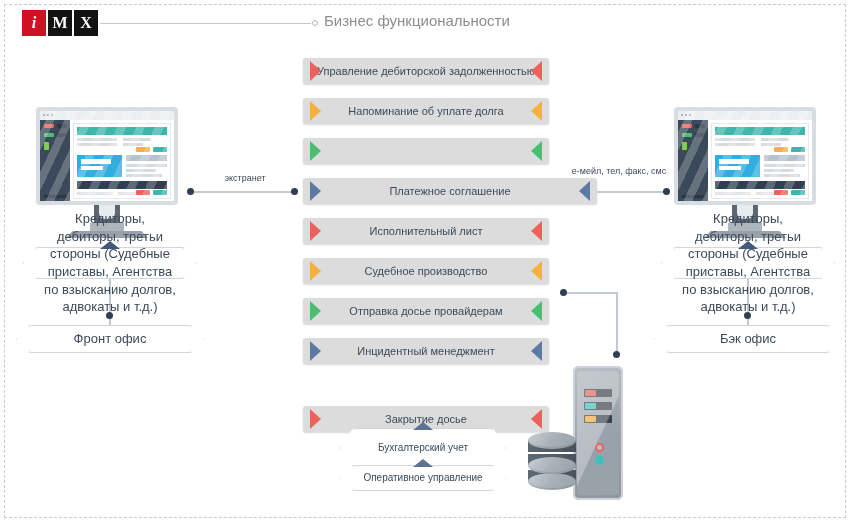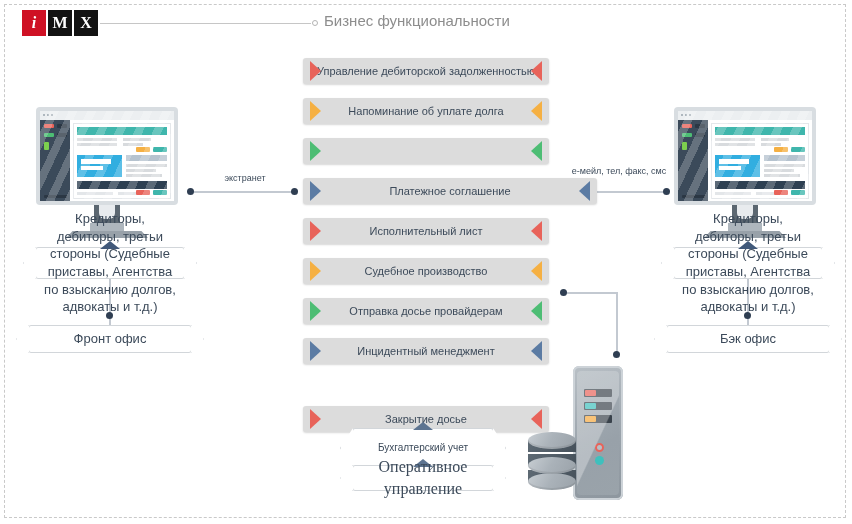--- a/index.html
+++ b/index.html
@@ -475,21 +475,21 @@
       </div>
     </div>
 
   <div id="sub-banners">
       <div class="flag" style="left: 352px; top: 428px; width: 142px; height: 40px;">
         <div class="flag-chevron light"></div>
         <div class="flag-text" style="font-size: 10px;">Бухгалтерский учет</div>
       </div>
       <div class="flag" style="left: 352px; top: 465px; width: 142px; height: 26px;">
         <div class="flag-chevron light"></div>
-        <div class="flag-text" style="font-size: 16px; font-family: Liberation Serif, serif;">Оперативное управление</div>
+        <div class="flag-text" style="font-size: 10px;">Оперативное управление</div>
       </div>
     </div>
 
   <div class="flag" style="left:35px; top:247px; width:150px; height:32px;">
     <div class="flag-chevron"></div>
     <div class="flag-text">Кредиторы, дебиторы, третьи стороны (Судебные приставы, Агентства по взысканию долгов, адвокаты и т.д.)</div>
   </div>
   <div class="conn-line" style="left:109px; top:279px; width:2px; height:46px;"></div>
   <div class="conn-dot" style="left:106px; top:312px;"></div>
   <div class="flag" style="left:28px; top:325px; width:164px; height:28px;">

